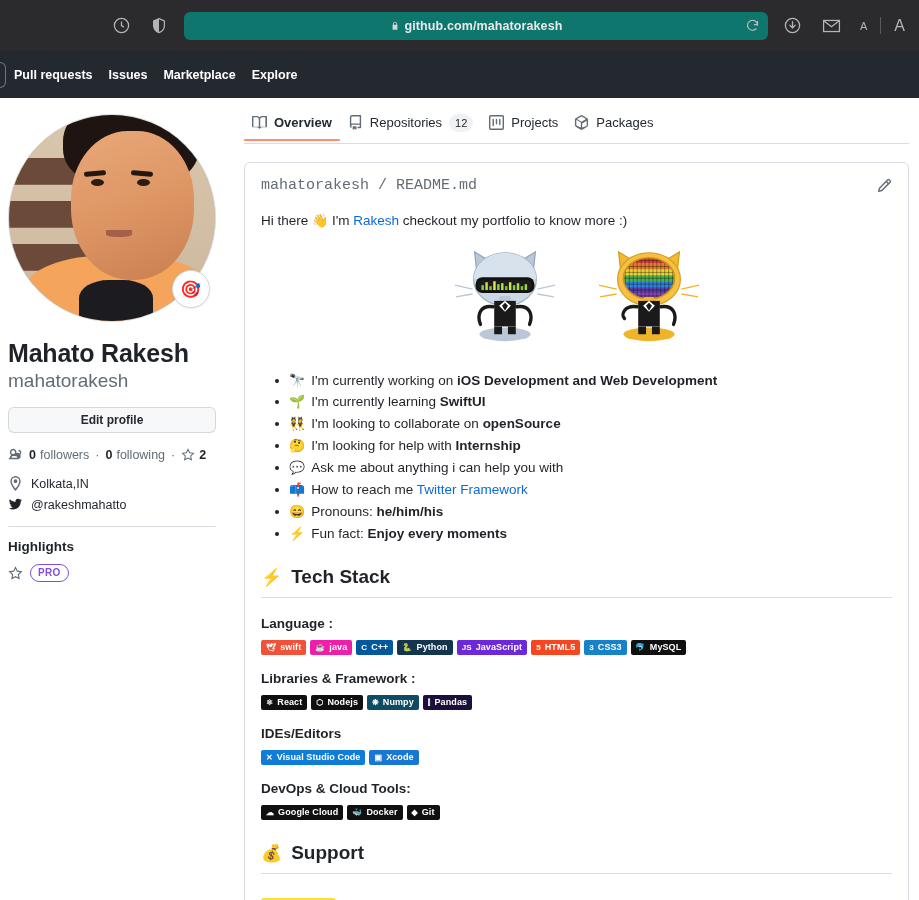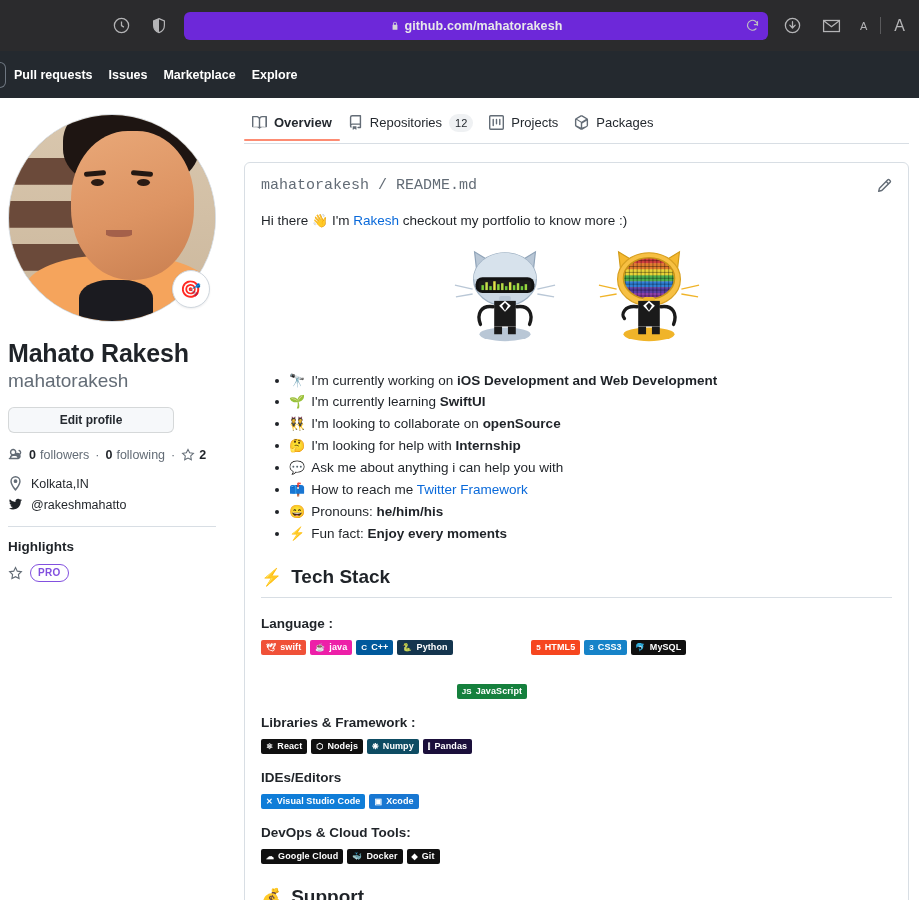--- a/index.html
+++ b/index.html
@@ -24,21 +24,21 @@
     width: 30px; height: 30px;
     display: flex; align-items: center; justify-content: center;
     color: #b4b4b6;
     flex: 0 0 auto;
   }
   .chrome-icon svg { display: block; }
   .nav-icons-left { display: flex; align-items: center; margin-left: 98px; gap: 8px; }
   .url-field {
     flex: 1 1 auto;
     height: 28px;
-    background: #6d28d9;
+    background: #0f766e;
     border-radius: 6px;
     margin: 4px 10px;
     display: flex;
     align-items: center;
     justify-content: center;
     position: relative;
   }
   .url-inner { display: flex; align-items: center; gap: 5px; }
   .lock-icon { color: #d6d6d8; display: flex; }
   .url-text {
@@ -197,21 +197,21 @@
   }
   .profile-login {
     font-size: 19px;
     font-weight: 300;
     color: #636c76;
     line-height: 24px;
     margin-bottom: 14px;
   }
   .edit-profile-btn {
     display: block;
-    width: 166px;
+    width: 208px;
     text-align: center;
     padding: 5px 16px;
     font-size: 12px;
     font-weight: 600;
     color: #24292f;
     background: #f6f8fa;
     border: 1px solid rgba(27,31,36,.15);
     border-radius: 6px;
     cursor: pointer;
     margin-bottom: 14px;
@@ -741,21 +741,21 @@
               <span>java</span>
             </span>
             <span class="shield" style="background: rgb(0, 89, 156);">
               <span class="sico">C</span>
               <span>C++</span>
             </span>
             <span class="shield" style="background: rgb(20, 53, 78);">
               <span class="sico">🐍</span>
               <span>Python</span>
             </span>
-            <span class="shield" style="background: #15803d; margin-top: 44px;">
+            <span class="shield" style="background: #6d28d9;">
               <span class="sico">JS</span>
               <span>JavaScript</span>
             </span>
             <span class="shield" style="background: rgb(246, 70, 31);">
               <span class="sico">5</span>
               <span>HTML5</span>
             </span>
             <span class="shield" style="background: rgb(22, 131, 200);">
               <span class="sico">3</span>
               <span>CSS3</span>

